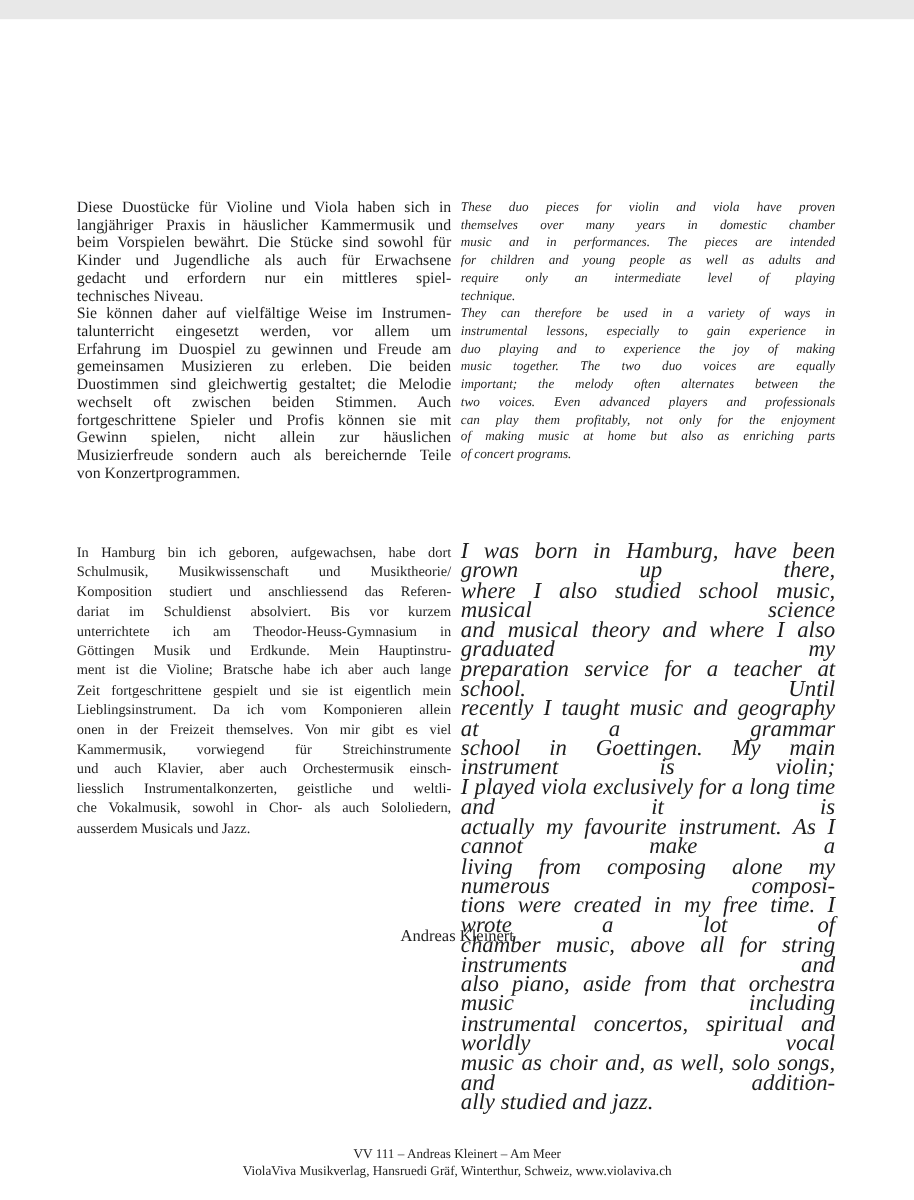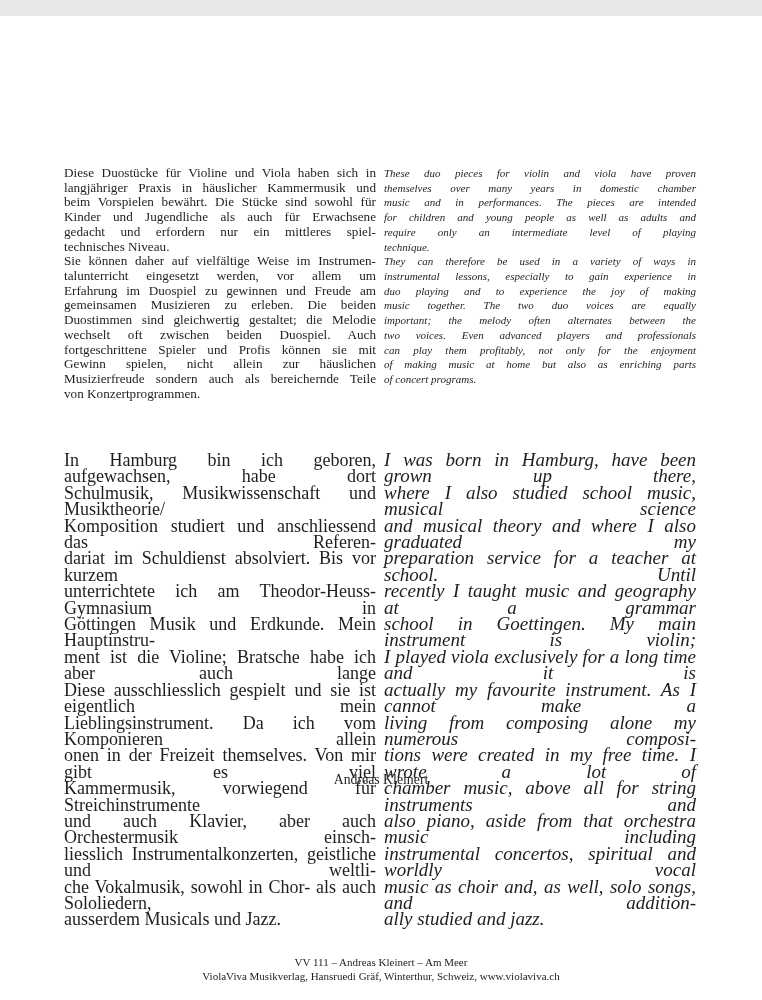--- a/index.html
+++ b/index.html
@@ -13,21 +13,21 @@
     background: #ffffff;
     color: #1e1e1e;
     overflow: hidden;
   }
   .col { position: absolute; }
   .line { text-align: justify; text-align-last: justify; white-space: normal; }
   .line.para-end { text-align-last: left; }
 
   .de1 { left: 64px;  top: 150px; width: 312px; font-size: 13.2px; line-height: 14.72px; }
   .en1 { left: 384px; top: 150px; width: 312px; font-size: 11px; line-height: 14.72px; font-style: italic; }
-  .de2 { left: 64px;  top: 436px; width: 312px; font-size: 18px; line-height: 16.4px; font-family: Liberation Serif, serif; }
+  .de2 { left: 64px;  top: 436px; width: 312px; font-size: 12px; line-height: 16.4px; font-family: Liberation Serif, serif; }
   .en2 { left: 384px; top: 436px; width: 312px; font-size: 19px; line-height: 16.4px; font-style: italic; }
 
   .signature {
     position: absolute; left: 0; top: 756px; width: 762px;
     text-align: center; font-size: 13.8px; line-height: 16px;
   }
   .footer {
     position: absolute; left: 0; top: 939px; width: 762px;
     text-align: center; font-size: 11px; line-height: 14.2px;
   }
@@ -42,21 +42,21 @@
       <div class="line">langjähriger Praxis in häuslicher Kammermusik und</div>
       <div class="line">beim Vorspielen bewährt. Die Stücke sind sowohl für</div>
       <div class="line">Kinder und Jugendliche als auch für Erwachsene</div>
       <div class="line">gedacht und erfordern nur ein mittleres spiel-</div>
       <div class="line para-end">technisches Niveau.</div>
       <div class="line">Sie können daher auf vielfältige Weise im Instrumen-</div>
       <div class="line">talunterricht eingesetzt werden, vor allem um</div>
       <div class="line">Erfahrung im Duospiel zu gewinnen und Freude am</div>
       <div class="line">gemeinsamen Musizieren zu erleben. Die beiden</div>
       <div class="line">Duostimmen sind gleichwertig gestaltet; die Melodie</div>
-      <div class="line">wechselt oft zwischen beiden Duospiel. Auch</div>
+      <div class="line">wechselt oft zwischen beiden Stimmen. Auch</div>
       <div class="line">fortgeschrittene Spieler und Profis können sie mit</div>
       <div class="line">Gewinn spielen, nicht allein zur häuslichen</div>
       <div class="line">Musizierfreude sondern auch als bereichernde Teile</div>
       <div class="line para-end">von Konzertprogrammen.</div>
     </div>
 
   <div class="col en1">
       <div class="line">These duo pieces for violin and viola have proven</div>
       <div class="line">themselves over many years in domestic chamber</div>
       <div class="line">music and in performances. The pieces are intended</div>
@@ -75,21 +75,21 @@
     </div>
 
   <div class="col de2">
       <div class="line">In Hamburg bin ich geboren, aufgewachsen, habe dort</div>
       <div class="line">Schulmusik, Musikwissenschaft und Musiktheorie/</div>
       <div class="line">Komposition studiert und anschliessend das Referen-</div>
       <div class="line">dariat im Schuldienst absolviert. Bis vor kurzem</div>
       <div class="line">unterrichtete ich am Theodor-Heuss-Gymnasium in</div>
       <div class="line">Göttingen Musik und Erdkunde. Mein Hauptinstru-</div>
       <div class="line">ment ist die Violine; Bratsche habe ich aber auch lange</div>
-      <div class="line">Diese ausschliesslich gespielt und sie ist eigentlich mein</div>
+      <div class="line">Zeit fortgeschrittene gespielt und sie ist eigentlich mein</div>
       <div class="line">Lieblingsinstrument. Da ich vom Komponieren allein</div>
       <div class="line">onen in der Freizeit themselves. Von mir gibt es viel</div>
       <div class="line">Kammermusik, vorwiegend für Streichinstrumente</div>
       <div class="line">und auch Klavier, aber auch Orchestermusik einsch-</div>
       <div class="line">liesslich Instrumentalkonzerten, geistliche und weltli-</div>
       <div class="line">che Vokalmusik, sowohl in Chor- als auch Sololiedern,</div>
       <div class="line para-end">ausserdem Musicals und Jazz.</div>
     </div>
 
   <div class="col en2">

